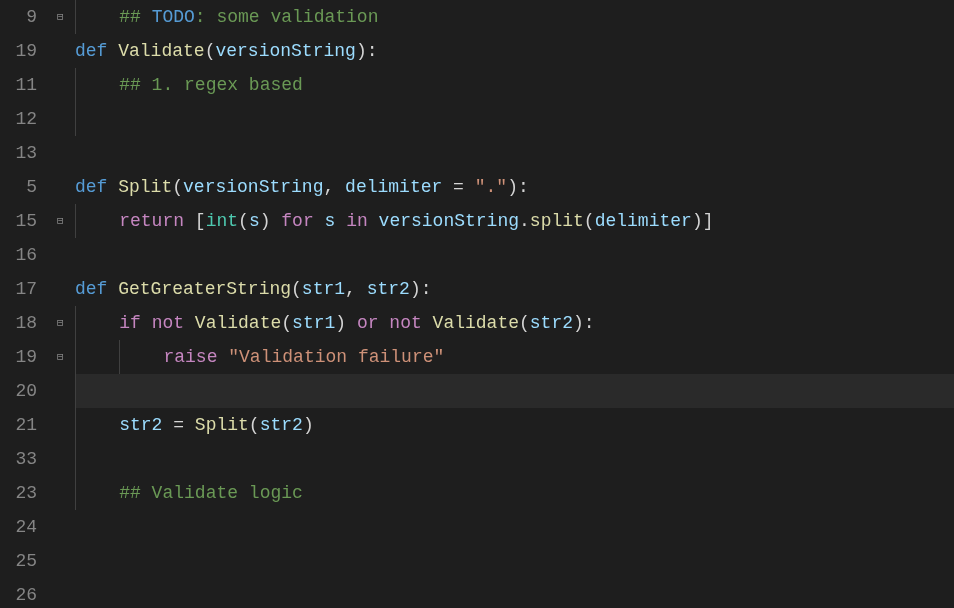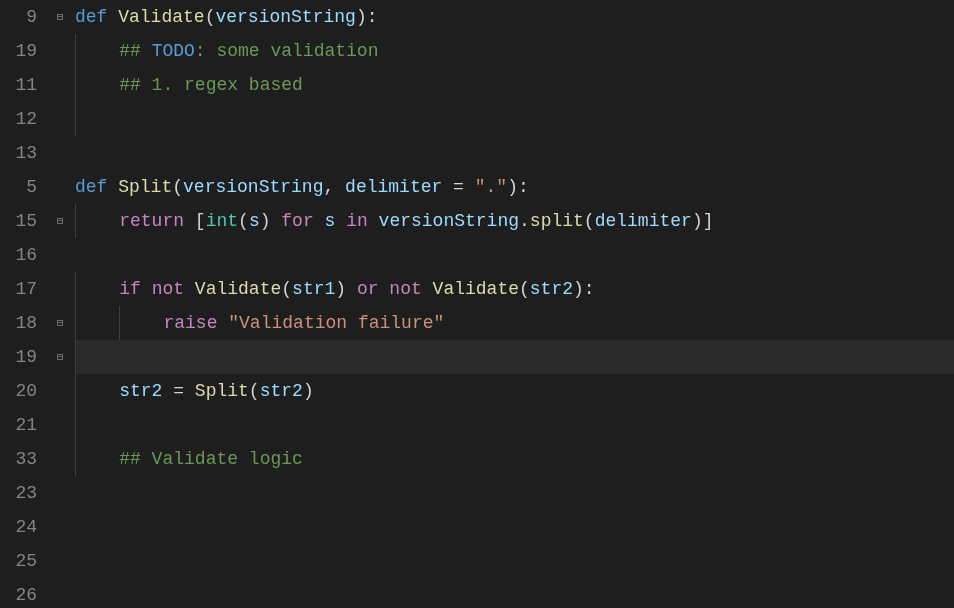--- a/index.html
+++ b/index.html
@@ -108,37 +108,38 @@
 
   <div class="fold-gutter">
     <span class="fold-marker" style="top:0px">⊟</span>
     <span class="fold-marker" style="top:204px">⊟</span>
     <span class="fold-marker" style="top:306px">⊟</span>
     <span class="fold-marker" style="top:340px">⊟</span>
   </div>
 
   <div class="code">
 
+    <div class="line"><span class="indent-guide"></span>    <span class="comment">## </span><span class="todo">TODO</span><span class="comment">: some validation</span></div>
+
     <div class="line"><span class="kw-def">def</span> <span class="fn">Validate</span><span class="punct">(</span><span class="param">versionString</span><span class="punct">)</span><span class="punct">:</span></div>
-
-    <div class="line"><span class="indent-guide"></span>    <span class="comment">## </span><span class="todo">TODO</span><span class="comment">: some validation</span></div>
 
     <div class="line"><span class="indent-guide"></span>    <span class="comment">## 1. regex based</span></div>
 
     <div class="line"><span class="indent-guide"></span>    </div>
 
 
     <div class="line"></div>
 
     <div class="line"><span class="kw-def">def</span> <span class="fn">Split</span><span class="punct">(</span><span class="param">versionString</span><span class="punct">, </span><span class="param">delimiter</span><span class="op"> = </span><span class="str">"."</span><span class="punct">)</span><span class="punct">:</span></div>
 
     <div class="line"><span class="indent-guide"></span>    <span class="kw">return</span> <span class="punct">[</span><span class="type">int</span><span class="punct">(</span><span class="var">s</span><span class="punct">)</span> <span class="kw">for</span> <span class="var">s</span> <span class="kw">in</span> <span class="var">versionString</span><span class="punct">.</span><span class="builtin">split</span><span class="punct">(</span><span class="var">delimiter</span><span class="punct">)</span><span class="punct">]</span></div>
 
     <div class="line"></div>
 
+    <div class="line"><span class="kw-def">def</span> <span class="fn">GetGreaterString</span><span class="punct">(</span><span class="param">str1</span><span class="punct">, </span><span class="param">str2</span><span class="punct">)</span><span class="punct">:</span></div>
 
     <div class="line"><span class="indent-guide"></span>    <span class="kw">if</span> <span class="kw">not</span> <span class="fn">Validate</span><span class="punct">(</span><span class="var">str1</span><span class="punct">)</span> <span class="kw">or</span> <span class="kw">not</span> <span class="fn">Validate</span><span class="punct">(</span><span class="var">str2</span><span class="punct">)</span><span class="punct">:</span></div>
 
     <div class="line"><span class="indent-guide"></span>    <span class="indent-guide"></span>    <span class="kw">raise</span> <span class="str">"Validation failure"</span></div>
 
     <div class="line line-active"><span class="indent-guide"></span></div>
 
 
     <div class="line"><span class="indent-guide"></span>    <span class="var">str2</span><span class="op"> = </span><span class="fn">Split</span><span class="punct">(</span><span class="var">str2</span><span class="punct">)</span></div>
 

